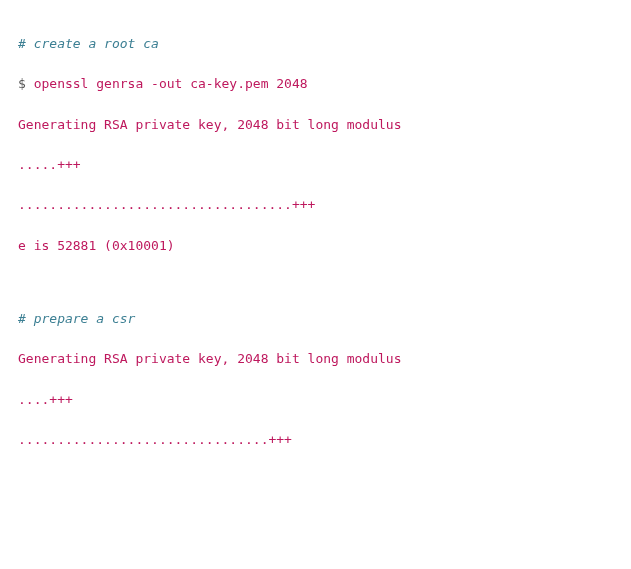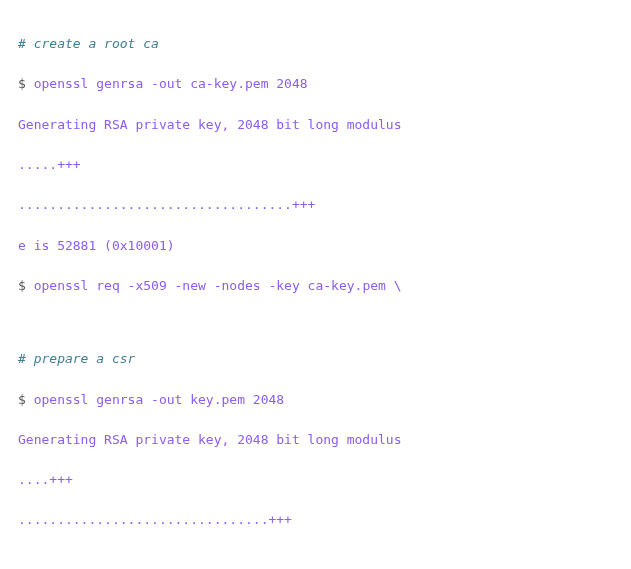--- a/index.html
+++ b/index.html
@@ -12,37 +12,35 @@
     background: #ffffff;
     width: 631px;
     box-sizing: border-box;
   }
   .code-block { white-space: pre; }
   .line { display: block; }
   .comment { color: #3c7f93; font-style: italic; margin-top: 24px; }
   .prompt { color: #555; }
   .cont  { color: #a0392c; }
   .str   { color: #cc8400; }     
-  .body  { color: #8b5cf6; }
+  .body  { color: #be185d; }
   .space { display: block; height: 1.0em; }
 </style>
 </head>
 <body>
 
 <div class="code-block">
 <span class="line"><span class="comment"># create a root ca</span></span>
 <span class="line"><span class="prompt">$ </span><span class="body">openssl genrsa -out ca-key.pem 2048</span></span>
 <span class="line body">Generating RSA private key, 2048 bit long modulus</span>
 <span class="line body">.....+++</span>
 <span class="line body">...................................+++</span>
 <span class="line body">e is 52881 (0x10001)</span>
-<span class="line"><span class="prompt">$ </span><span class="body">openssl req -x509 -new -nodes -key ca-key.pem \</span></span>
 <span class="space"></span>
 <span class="line"><span class="comment"># prepare a csr</span></span>
-<span class="line"><span class="prompt">$ </span><span class="body">openssl genrsa -out key.pem 2048</span></span>
 <span class="line body">Generating RSA private key, 2048 bit long modulus</span>
 <span class="line body">....+++</span>
 <span class="line body">................................+++</span>
 
 
 
 
 
 
 

